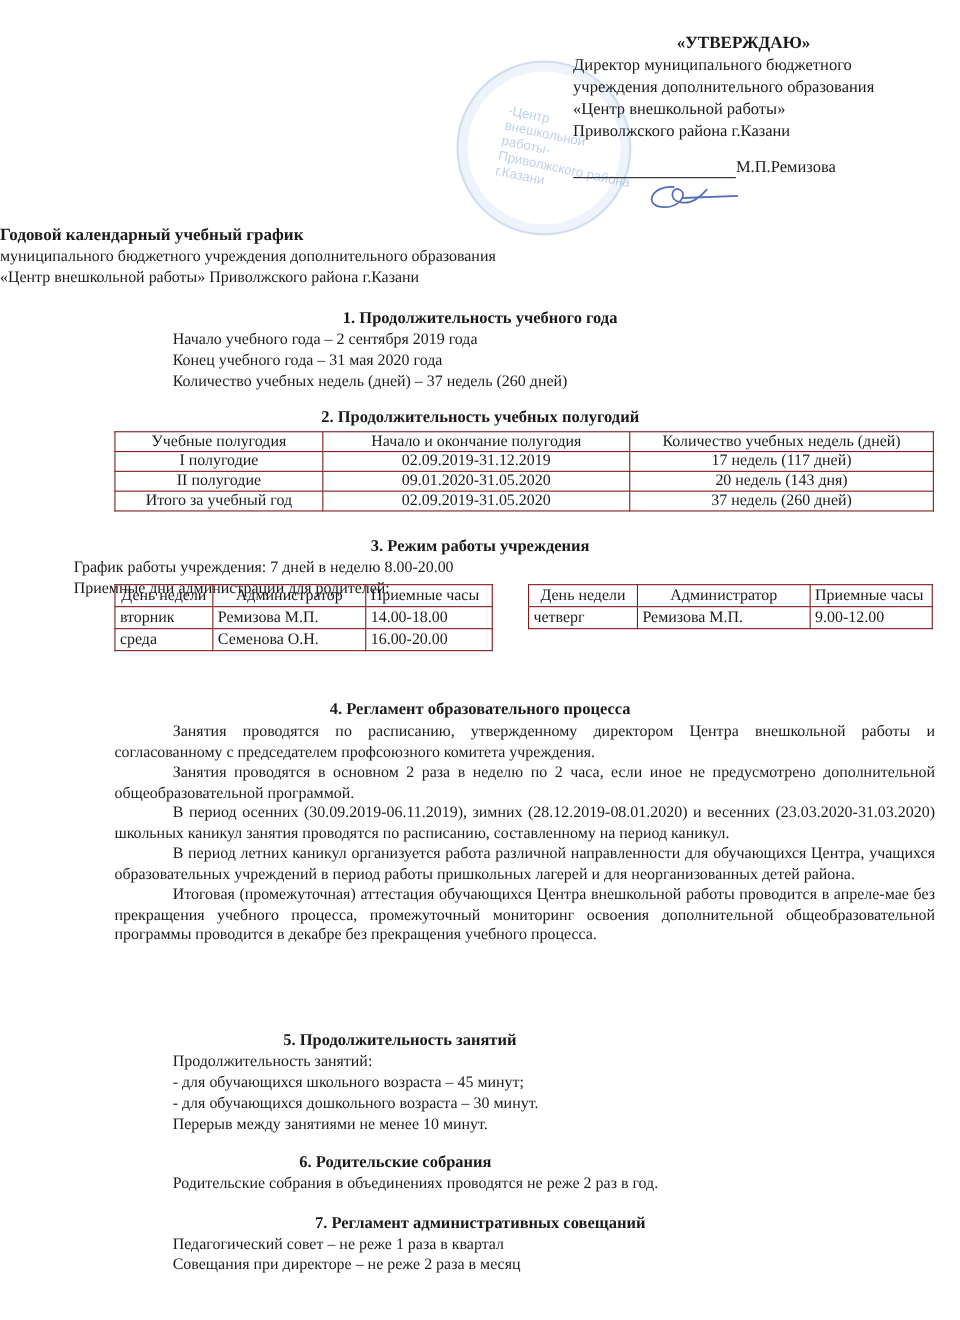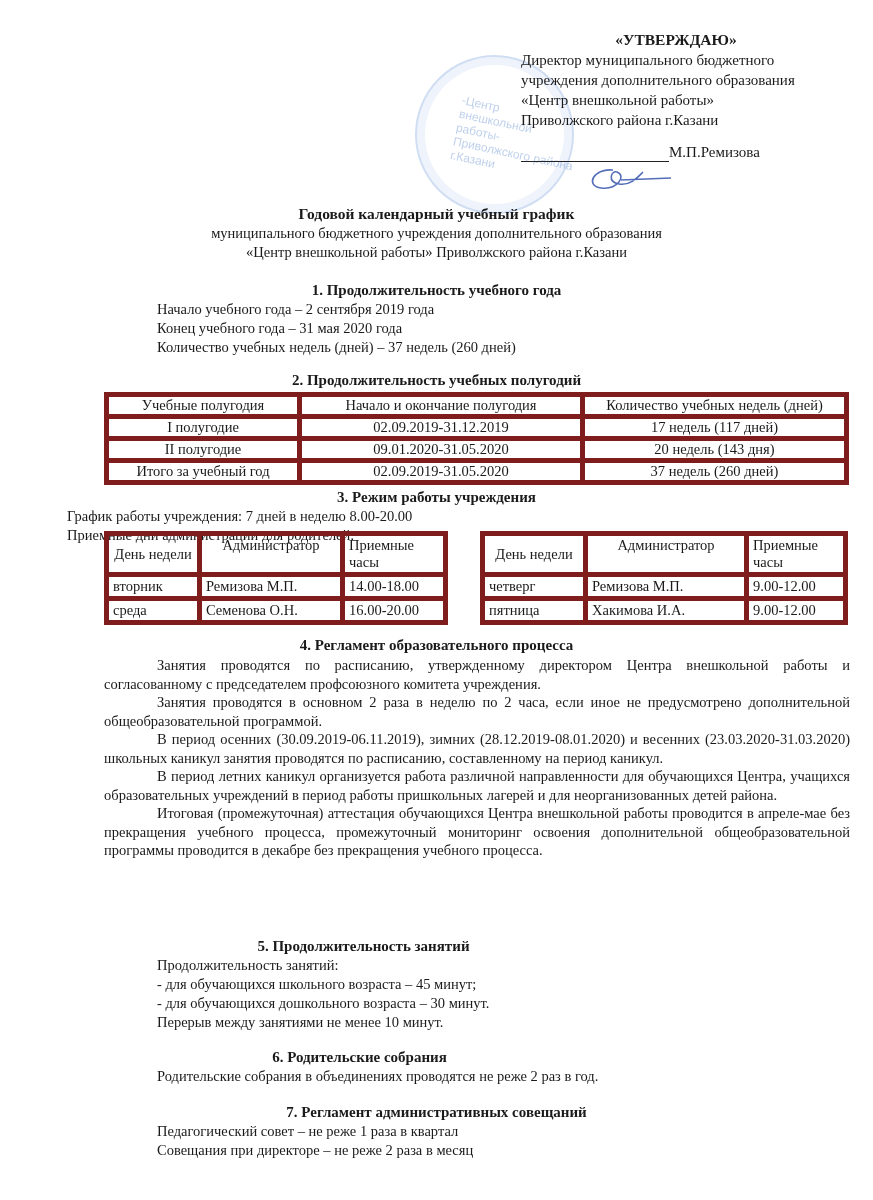--- a/index.html
+++ b/index.html
@@ -6,29 +6,29 @@
   body { width: 873px; height: 1200px; position: relative; overflow: hidden;
          font-family: "Liberation Serif", serif; color: #1a1a1a; font-size: 14.5px; }
   .abs { position: absolute; }
   .approve { left: 521px; top: 30px; line-height: 20px; font-size: 15px; }
   .approve .hd { font-weight: bold; text-align: center; width: 230px; margin-left: 40px; font-size: 15.5px; }
   .sigline { display: inline-block; width: 148px; border-bottom: 1px solid #222; height: 14px; vertical-align: bottom; }
   .stamp { left: 415px; top: 55px; width: 155px; height: 155px; border-radius: 50%;
            border: 2px solid rgba(120,160,220,0.35); box-shadow: inset 0 0 0 8px rgba(120,160,220,0.12); }
   .stamp-txt { left: 455px; top: 105px; color: rgba(110,150,210,0.45); font-size: 12px; line-height: 14px; transform: rotate(12deg); font-family: "Liberation Sans", sans-serif; }
   .sig { left: 583px; top: 162px; }
-  .center { left: 0; width: 873px; text-align: center; }
+  .center { left: 0; width: 873px; text-align: left; }
   .title { top: 204px; line-height: 19px; }
   .title b { font-size: 15.5px; }
   h3 { margin: 0; font-size: 15px; font-weight: bold; text-align: center; }
   p { margin: 0; }
   .para { left: 104px; width: 746px; text-align: justify; line-height: 18.5px; }
   .para p { text-indent: 53px; }
   table { border-collapse: collapse; font-size: 14.5px; }
-  td, th { border: 5px solid #7f1d1d; padding: 0 4px; font-weight: normal; line-height: 17px; }
+  td, th { border: 1px solid #7f1d1d; padding: 0 4px; font-weight: normal; line-height: 17px; }
   .t2 { left: 104px; top: 392px; width: 745px; text-align: center; }
   .t3 td { padding: 1px 4px; }
   .ctr { text-align: center; }
   .rt { text-align: left; }
 </style>
 </head>
 <body>
 
 <div class="abs stamp"></div>
 <div class="abs stamp-txt">
@@ -127,25 +127,20 @@
       <tr>
     <td class="ctr" style="width:90px">День недели</td>
     <td class="ctr" style="width:148px;vertical-align:top">Администратор</td>
     <td class="rt">Приемные часы</td>
   </tr>
   <tr>
     <td>четверг</td>
     <td>Ремизова М.П.</td>
     <td class="rt">9.00-12.00</td>
   </tr>
-  <tr>
-    <td>пятница</td>
-    <td>Хакимова И.А.</td>
-    <td class="rt">9.00-12.00</td>
-  </tr>
 </tbody>
   </table>
 
 <div class="abs" style="left:0;top:637px;width:873px;">
   <h3>4. Регламент образовательного процесса</h3>
 </div>
 <div class="abs para" style="top:656px;">
   <p>Занятия проводятся по расписанию, утвержденному директором Центра внешкольной работы и согласованному с председателем профсоюзного комитета учреждения.</p>
   <p>Занятия проводятся в основном 2 раза в неделю по 2 часа, если иное не предусмотрено дополнительной общеобразовательной программой.</p>
   <p>В период осенних (30.09.2019-06.11.2019), зимних (28.12.2019-08.01.2020) и весенних (23.03.2020-31.03.2020) школьных каникул занятия проводятся по расписанию, составленному на период каникул.</p>

